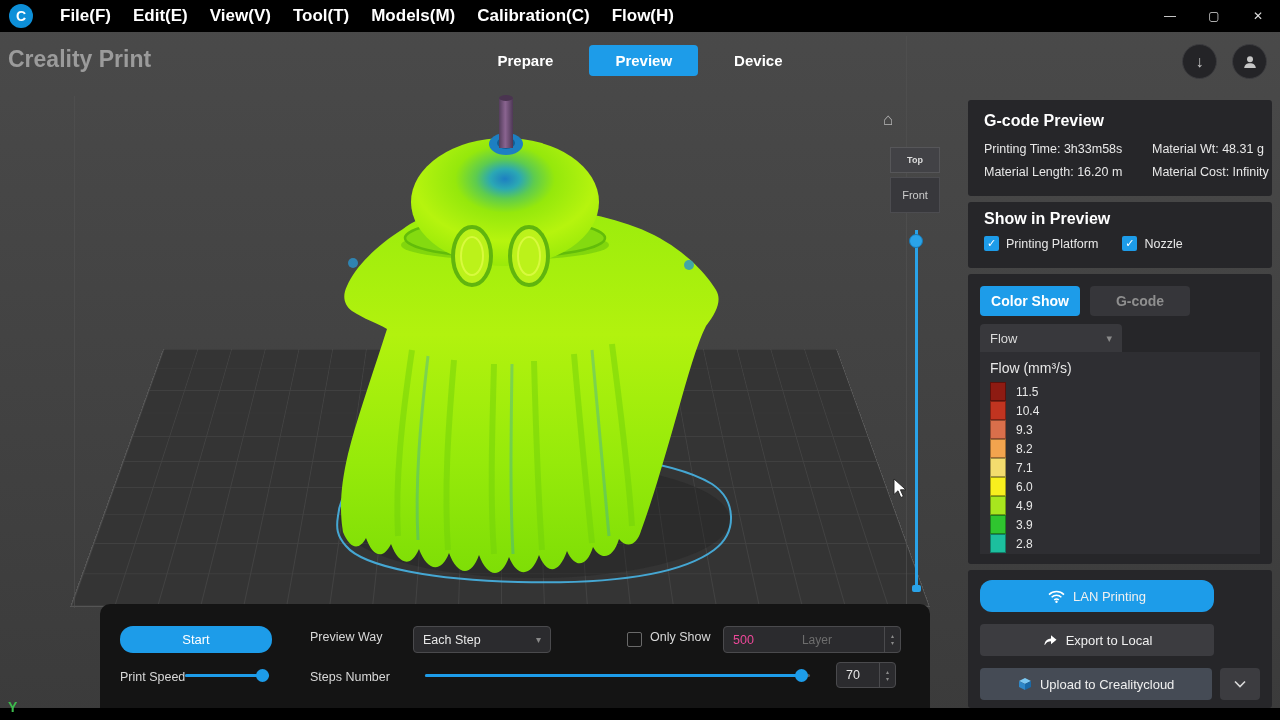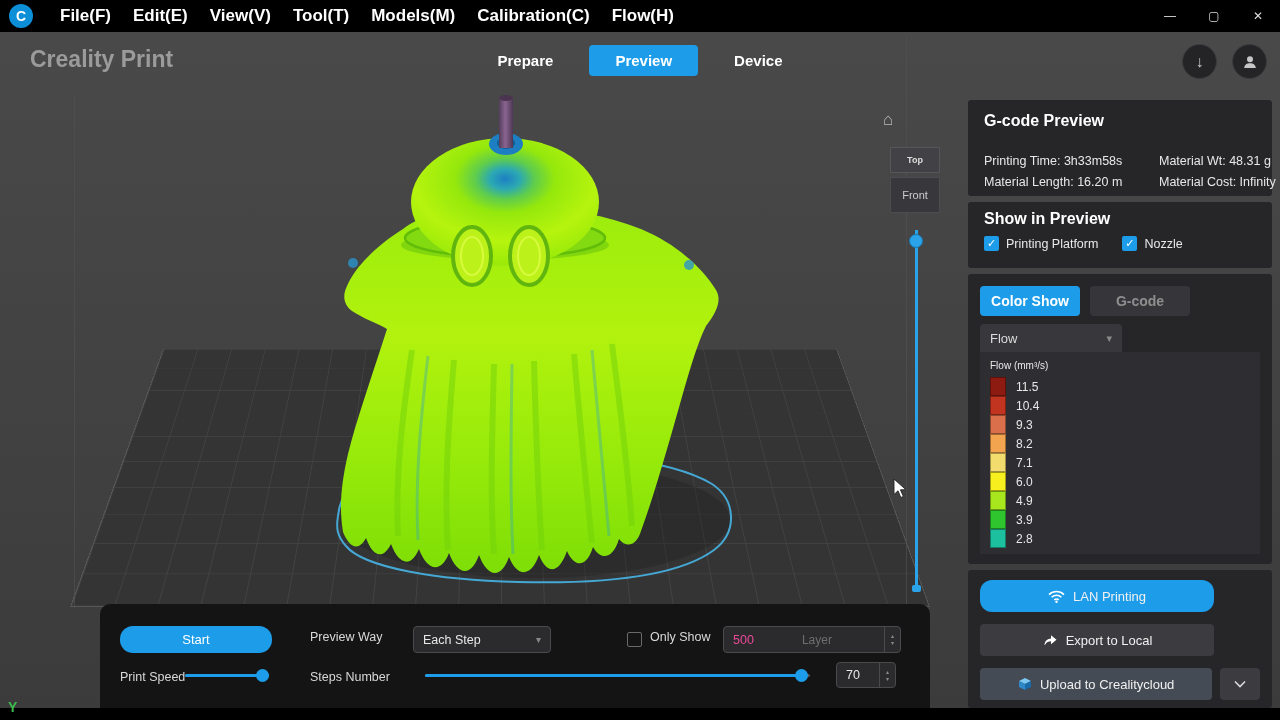--- a/index.html
+++ b/index.html
@@ -14,21 +14,21 @@
   .logo { width:24px; height:24px; border-radius:50%; background:#0d8fd8; margin-left:9px;
           display:flex; align-items:center; justify-content:center; color:#fff; font-weight:bold;
           font-size:14px; }
   .menu-items { display:flex; margin-left:20px; gap:8px; }
   .menu-item { color:#fff; font-size:17px; font-weight:700; padding:4px 7px; cursor:default; }
   .win-controls { margin-left:auto; display:flex; }
   .win-btn { width:44px; height:32px; display:flex; align-items:center; justify-content:center;
              color:#ddd; font-size:12px; }
 
   
-  .app-title { position:absolute; left:8px; top:46px; font-size:23px; font-weight:700; color:#9b9b9b; z-index:50;margin-left:22px; }
+  .app-title { position:absolute; left:8px; top:46px; font-size:23px; font-weight:700; color:#9b9b9b; z-index:50; }
   .tabs { position:absolute; left:0; top:45px; width:1280px; display:flex; justify-content:center;
           gap:30px; align-items:center; z-index:50; }
   .tab { color:#fff; font-size:15px; font-weight:700; padding:7px 6px; }
   .tab.active { background:#1d9ce9; border-radius:4px; padding:7px 26px; }
   .hdr-circle { position:absolute; top:44px; width:35px; height:35px; border-radius:50%;
                 background:#242427; border:1px solid #3c3c3f; display:flex; align-items:center;
                 justify-content:center; color:#c6c6c6; font-size:16px; z-index:50; }
 
   
   .plate { position:absolute; left:70px; top:177px; width:860px; height:430px;
@@ -53,39 +53,39 @@
   .axis-y { position:absolute; left:8px; top:699px; color:#3dbb4d; font-size:14px; font-weight:700; z-index:70; }
   .ghost-svg { position:absolute; left:160px; top:88px; z-index:10; }
   .cursor-svg { position:absolute; left:893px; top:478px; z-index:80; }
 
   
   .rpanel { position:absolute; left:968px; top:100px; width:304px; z-index:40;
             display:flex; flex-direction:column; gap:6px; }
   .card { background:#262629; border-radius:3px; }
   .card-a { height:96px; padding:12px 16px 8px; }
   .sec-title { color:#fff; font-size:16px; font-weight:700; }
-  .stats { margin-top:24px; display:grid; grid-template-columns:168px auto; row-gap:9px;gap:7px; }
+  .stats { margin-top:12px; display:grid; grid-template-columns:168px auto; row-gap:9px; }
   .stat { color:#e8e8e8; font-size:12.5px; white-space:nowrap; }
   .card-b { height:66px; padding:8px 16px; }
   .cb-row { margin-top:8px; display:flex; align-items:center; }
   .checkbox { width:15px; height:15px; border-radius:2px; background:#1d9ce9; color:#fff;
               font-size:11px; display:flex; align-items:center; justify-content:center; }
   .checkbox.off { background:transparent; border:1px solid #6a6a6a; }
   .cb-label { color:#e8e8e8; font-size:12.5px; margin-left:7px; }
   .card-c { height:290px; padding:12px; }
   .mode-row { display:flex; gap:10px; }
   .mode-btn { width:100px; height:30px; border-radius:4px; font-size:14px; font-weight:700;
               display:flex; align-items:center; justify-content:center; }
   .mode-btn.active { background:#1d9ce9; color:#fff; }
   .mode-btn.idle { background:#36363a; color:#8f8f8f; }
   .flow-dd { margin-top:8px; width:142px; height:28px; background:#38383c; border-radius:4px 4px 0 0;
              display:flex; align-items:center; padding:0 10px; color:#dcdcdc; font-size:13px; }
   .flow-dd .chev { margin-left:auto; color:#8a8a8a; font-size:11px; }
   .legend-box { width:280px; height:202px; background:#2e2e32; padding:8px 10px; overflow:hidden; }
-  .legend-title { color:#e8e8e8; font-size:10px; }
+  .legend-title { color:#e8e8e8; font-size:14px; }
   .legend-rows { margin-top:6px; }
   .legend-row { display:flex; align-items:center; height:19px; }
   .swatch { width:16px; height:19px; border:1px solid rgba(0,0,0,.35); }
   .legend-val { color:#e8e8e8; font-size:12px; margin-left:10px; }
   .card-d { height:138px; padding:10px 12px 8px; display:flex; flex-direction:column; gap:12px; }
   .act-btn { width:234px; height:32px; border-radius:4px; display:flex; align-items:center;
              justify-content:center; gap:8px; color:#f0f0f0; font-size:13px; }
   .act-blue { background:#1d9ce9;border-radius:12px; }
   .act-gray { background:#3c3c40; }
   .act-upload { background:#454b55; }

